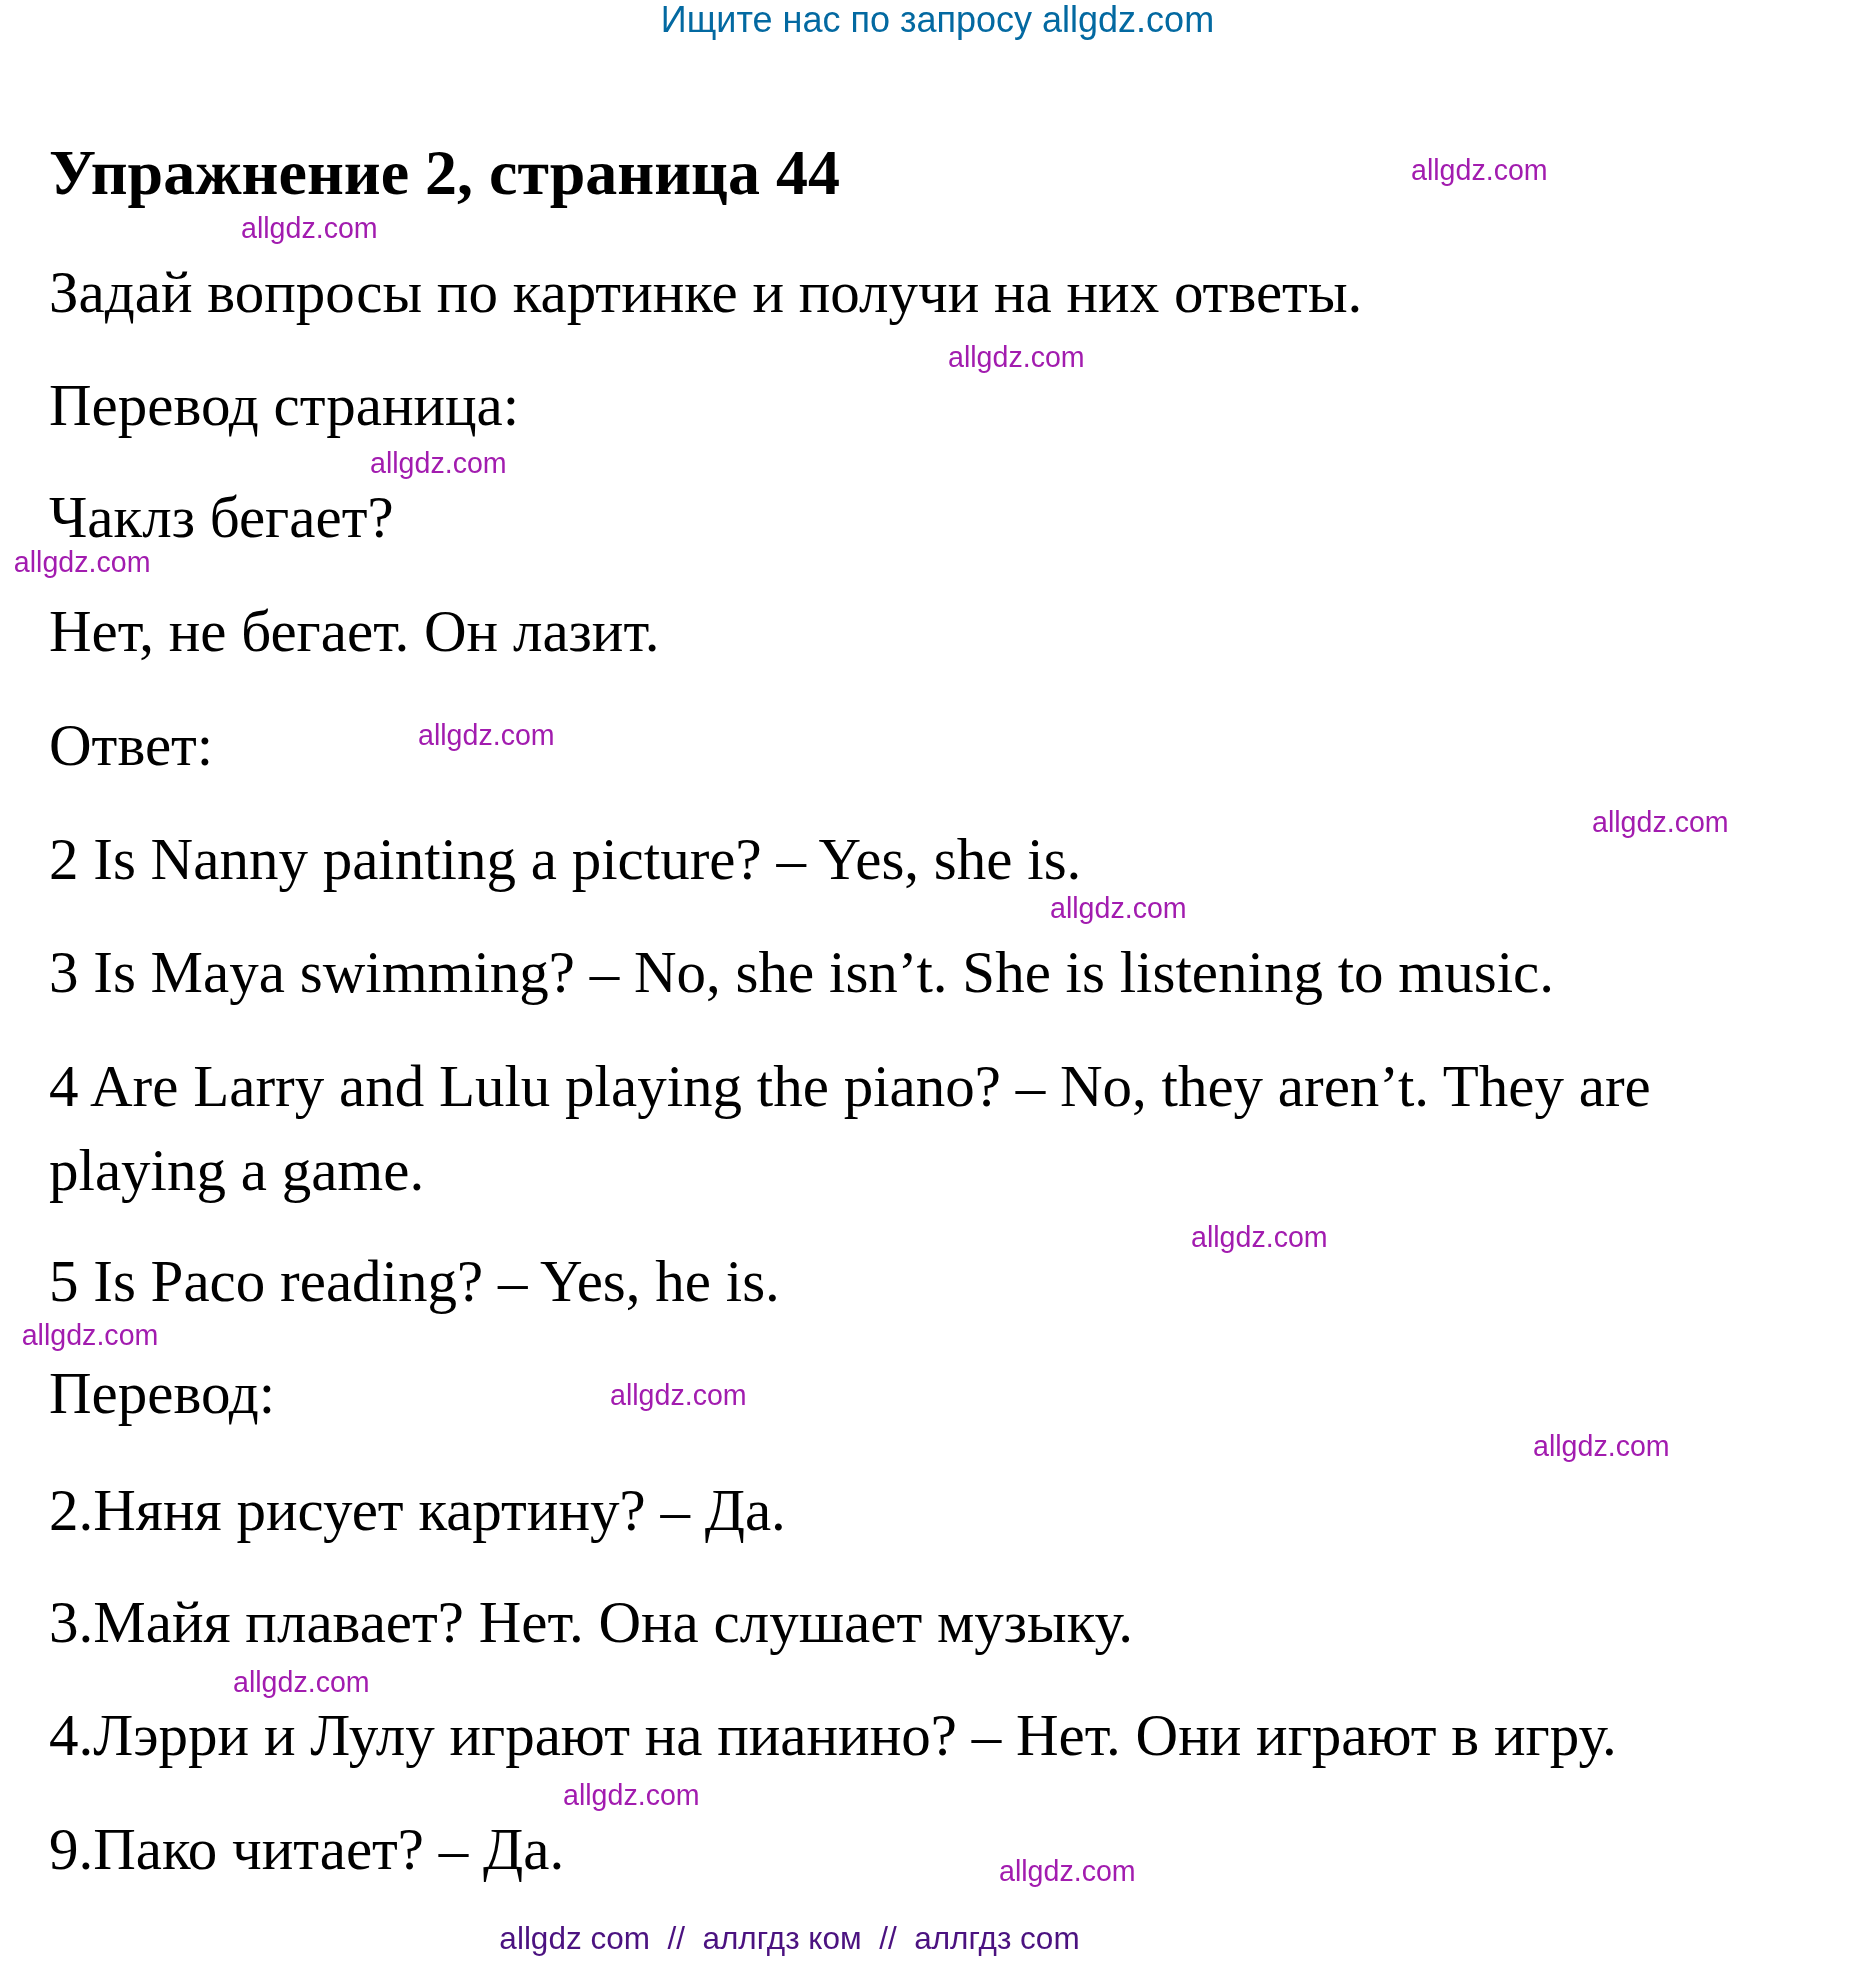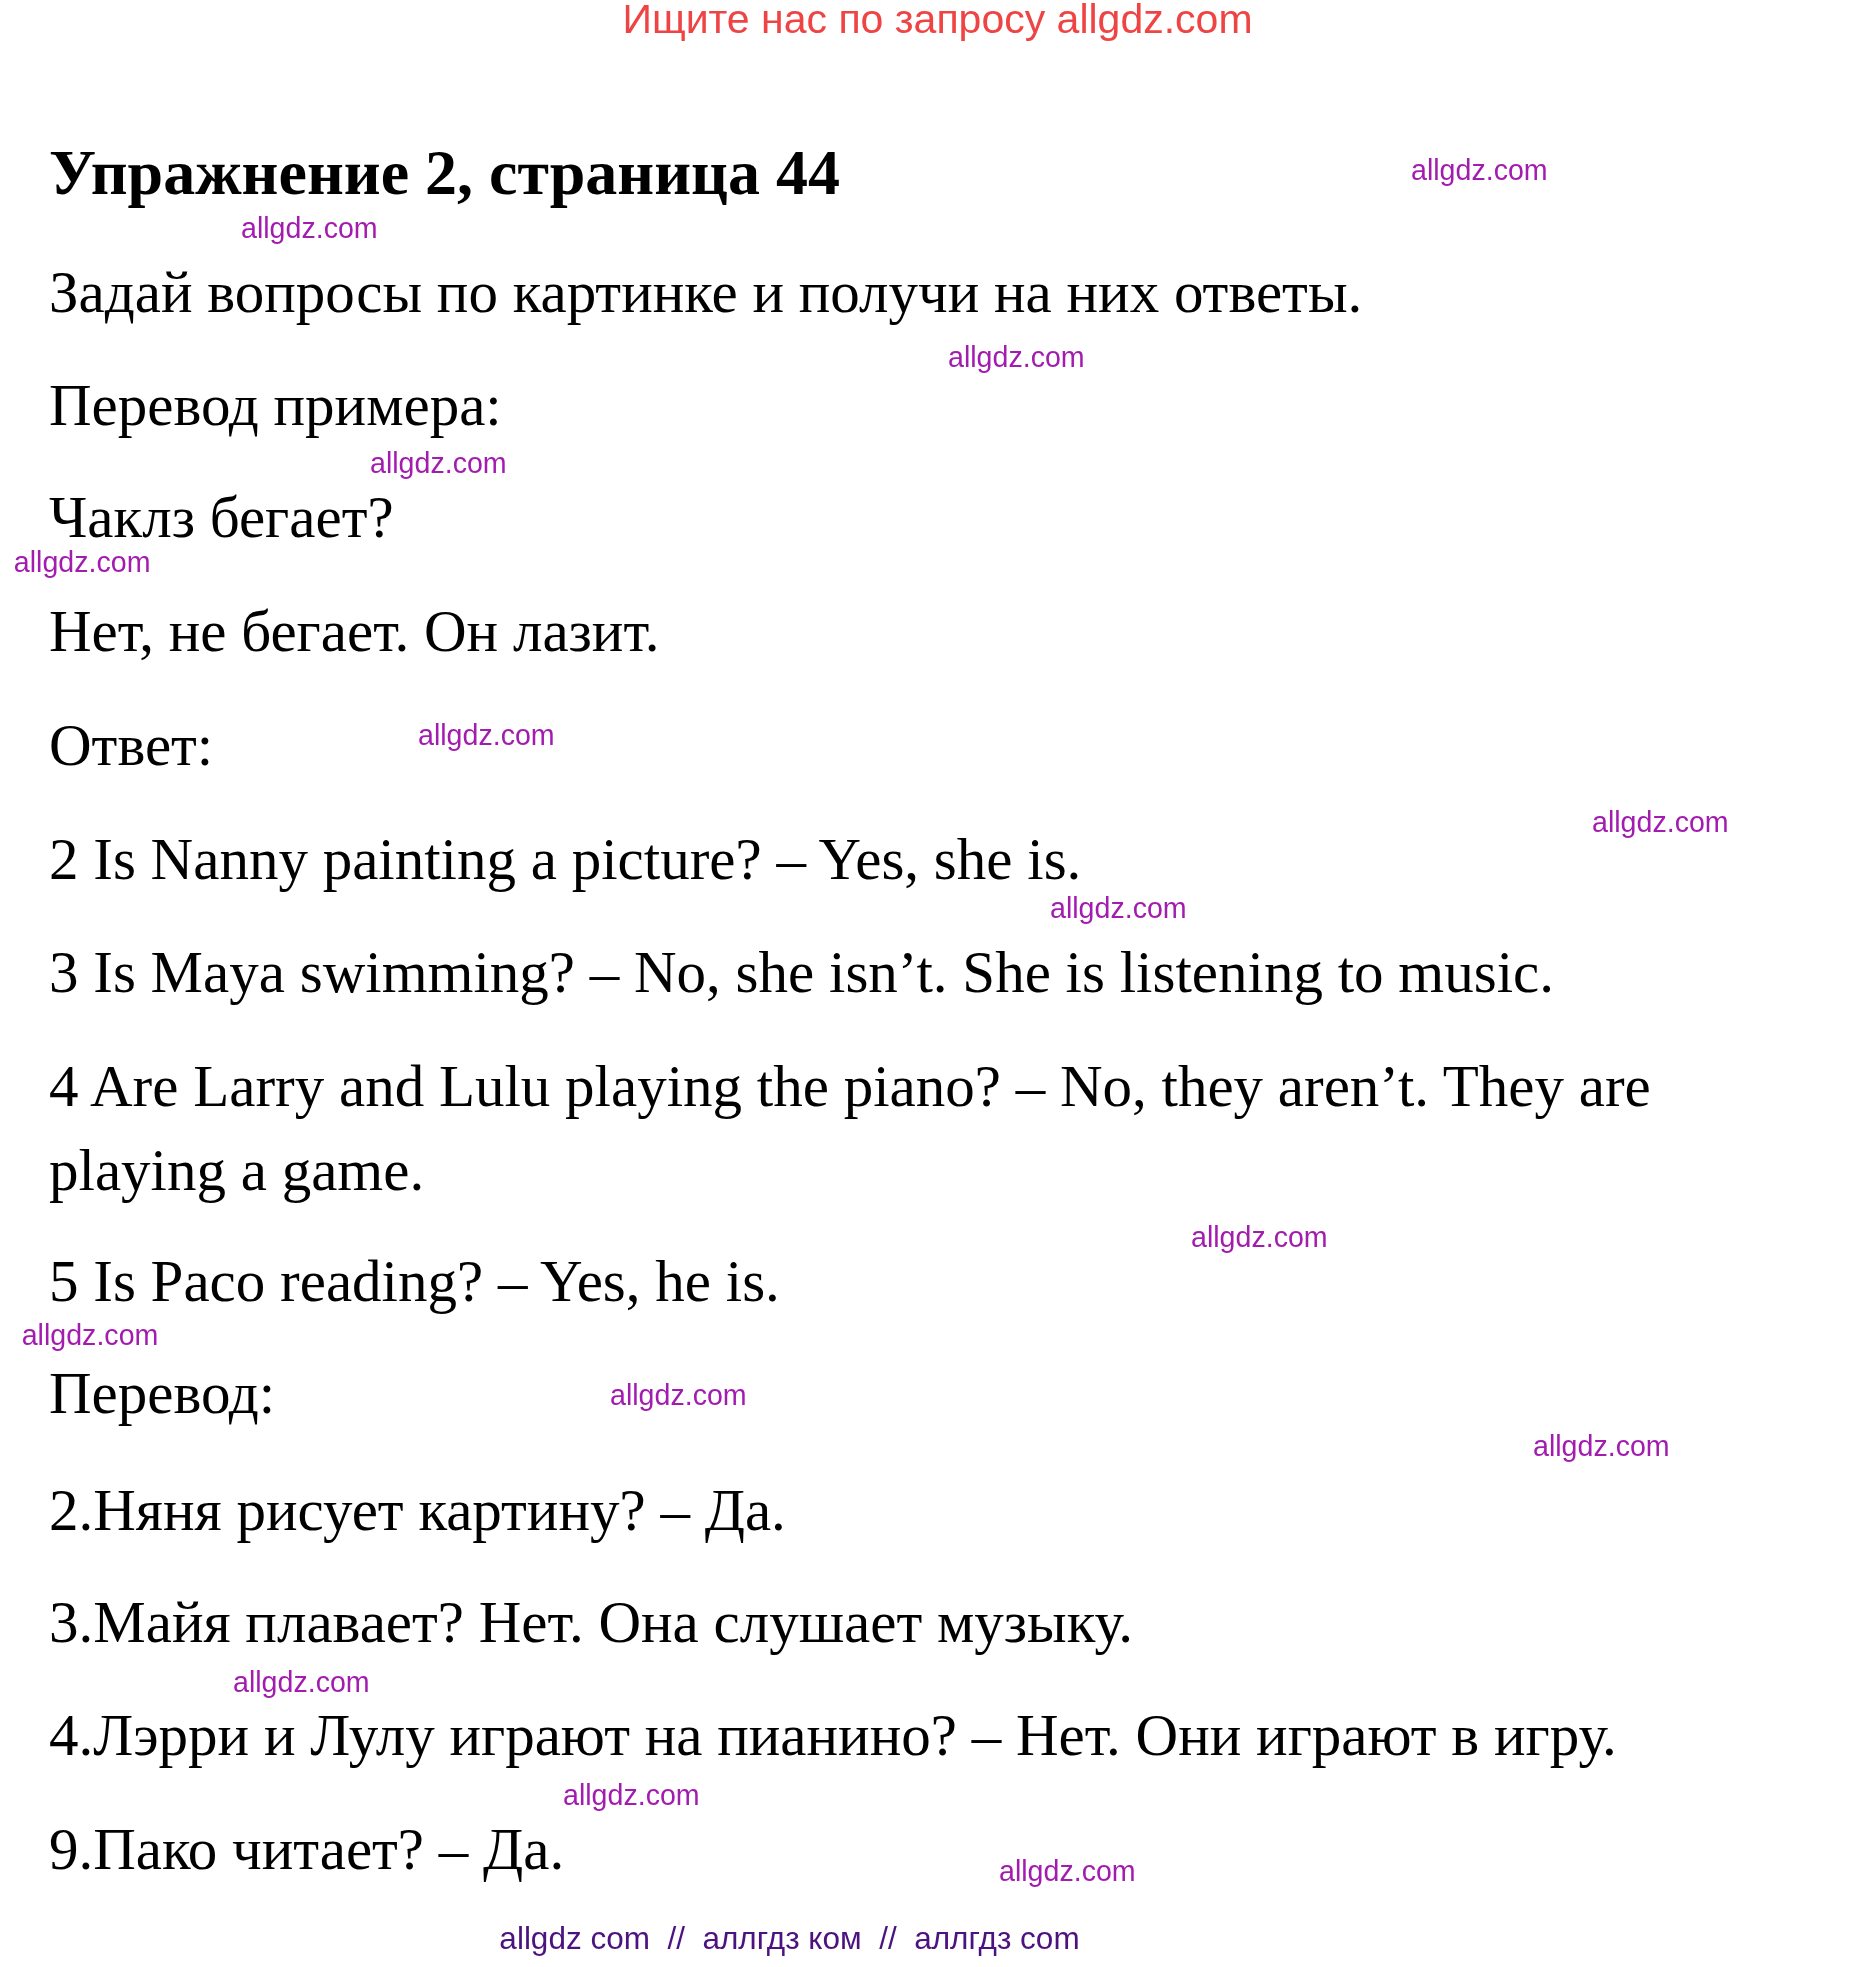--- a/index.html
+++ b/index.html
@@ -15,23 +15,23 @@
       font-family: "Liberation Serif", "DejaVu Serif", serif;
       color: #000000;
     }
     .top-banner {
       position: absolute;
       left: 0;
       top: 0;
       width: 1875px;
       text-align: center;
       font-family: "Liberation Sans", "DejaVu Sans", sans-serif;
-      font-size: 41px;
+      font-size: 36px;
       line-height: 39px;
-      color: #ef4444;
+      color: #0369a1;
     }
     .line {
       position: absolute;
       left: 49px;
       white-space: nowrap;
       font-family: "Liberation Serif", "DejaVu Serif", serif;
       font-size: 59px;
       line-height: 69px;
       transform-origin: left top;
     }
@@ -68,21 +68,21 @@
       white-space: pre;
     }
   </style>
 </head>
 <body>
 
 <div class="top-banner">Ищите нас по запросу allgdz.com</div>
 
 <div class="line title" style="top:138px;">Упражнение 2, страница 44</div>
 <div class="line" style="top:258px;">Задай вопросы по картинке и получи на них ответы.</div>
-<div class="line" style="top:371px;">Перевод примера:</div>
+<div class="line" style="top:371px;">Перевод страница:</div>
 <div class="line" style="top:483px;">Чаклз бегает?</div>
 <div class="line" style="top:597px;">Нет, не бегает. Он лазит.</div>
 
 <div class="line bold" style="top:711px;">Ответ:</div>
 <div class="line" style="top:825px;">2 Is Nanny painting a picture? – Yes, she is.</div>
 <div class="line" style="top:938px;">3 Is Maya swimming? – No, she isn’t. She is listening to music.</div>
 <div class="line wrap" style="top:1044px;">4 Are Larry and Lulu playing the piano? – No, they aren’t. They are playing a game.</div>
 <div class="line" style="top:1247px;">5 Is Paco reading? – Yes, he is.</div>
 
 <div class="line" style="top:1359px;font-family:Liberation Serif, serif;">Перевод:</div>

